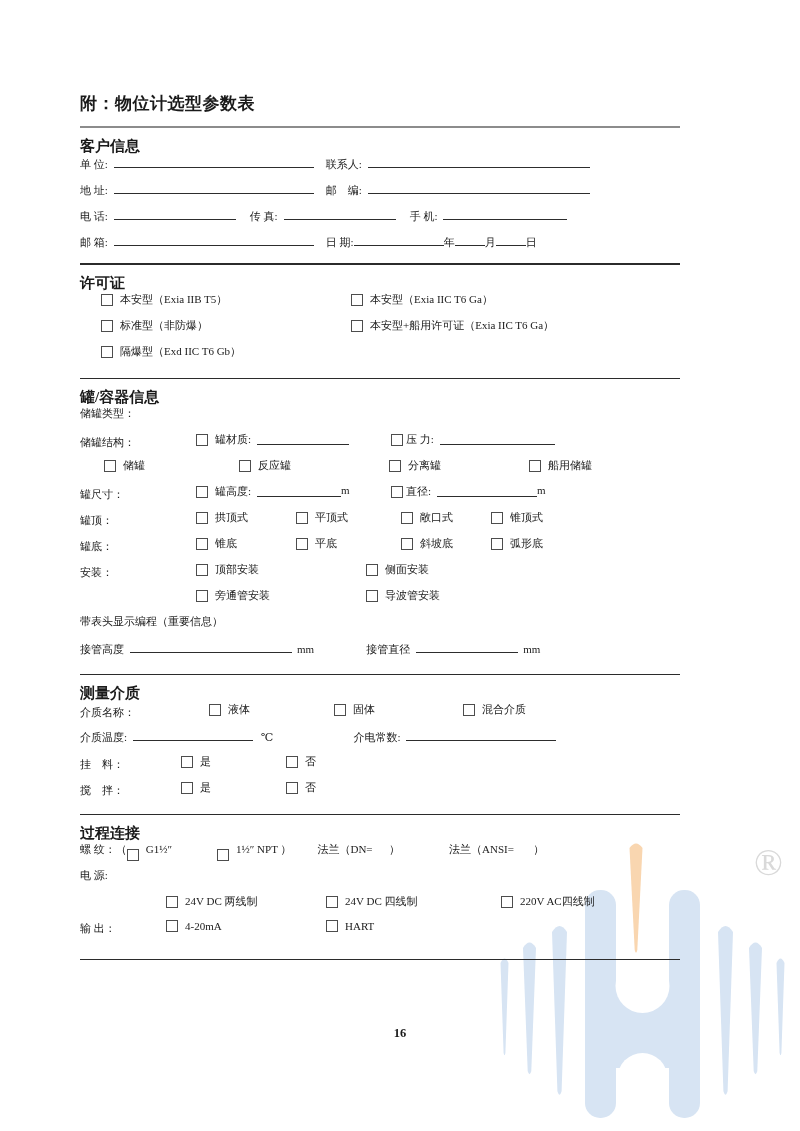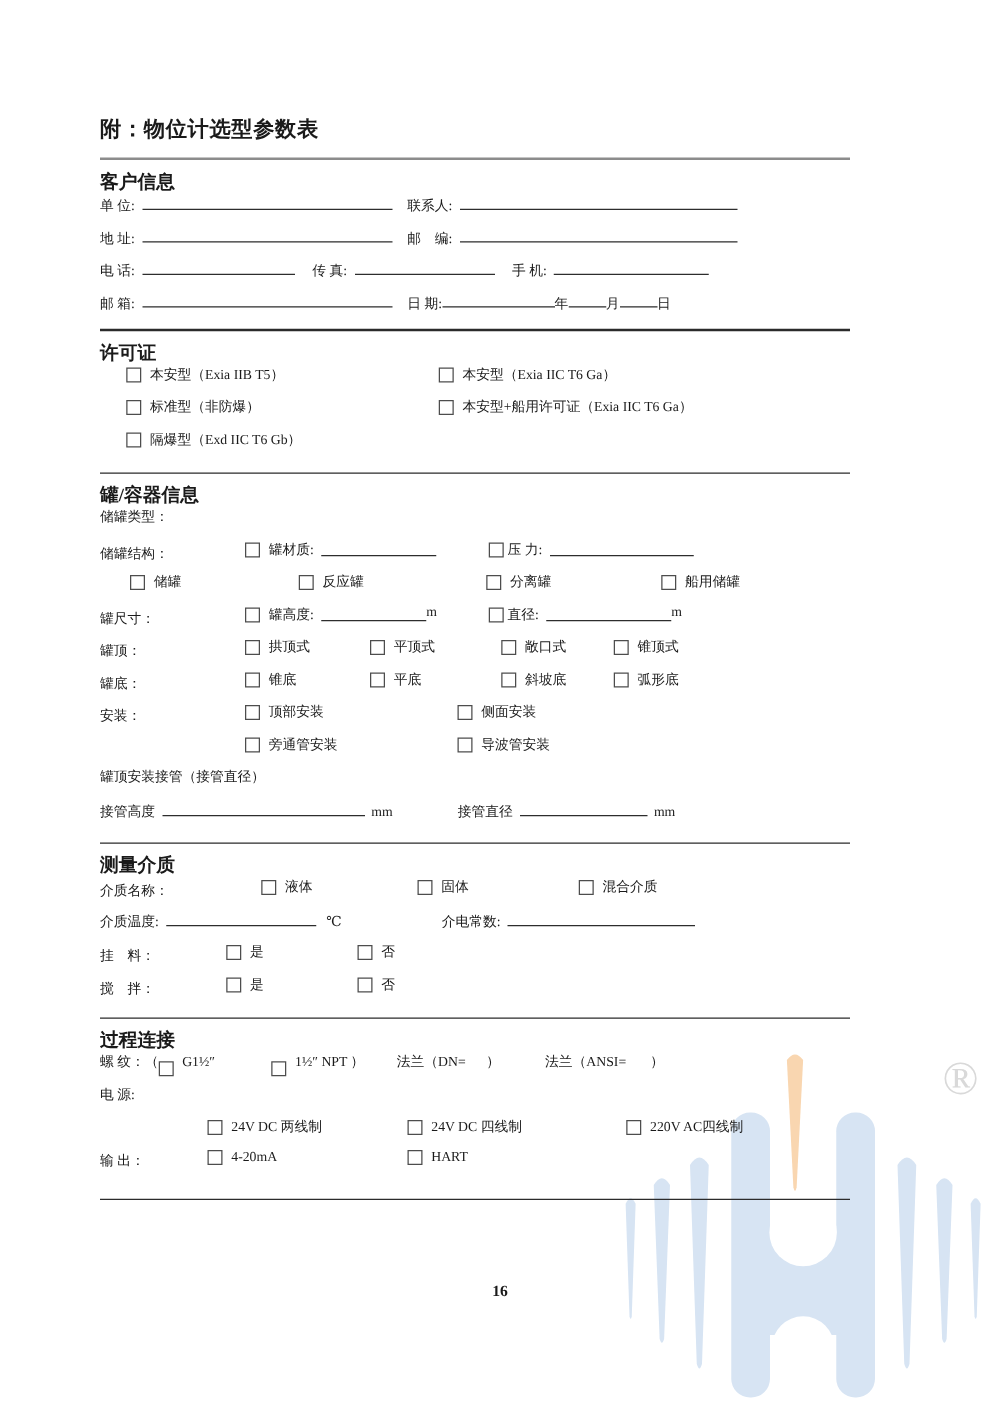--- a/index.html
+++ b/index.html
@@ -16,21 +16,21 @@
   hr.thin{border-top:1.5px solid #2b2b2b;margin-top:8px;}
   .sechead{margin-top:9px;height:18px;line-height:18px;font-size:15px;font-weight:bold;white-space:pre;}
   .row{display:flex;align-items:baseline;height:26px;font-size:11px;}
   .row:first-of-type{margin-top:4px;}
   .col{display:flex;align-items:flex-start;flex:none;}
   .lbl{white-space:pre;flex:none;}
   .cb{flex:none;width:10px;height:10px;border:1px solid #4d4d4d;margin-right:7px;align-self:center;background:transparent;}
   .cb.tight{margin-right:3px;}
   .blank{flex:none;height:12px;border-bottom:1px solid #2d2d2d;}
   .ml5{margin-left:5px}.ml6{margin-left:6px}.ml8{margin-left:8px}.ml14{margin-left:14px}
-  .ml16{margin-left:12px}.ml26{margin-left:26px}.ml32{margin-left:36px}.ml45{margin-left:45px}
+  .ml16{margin-left:12px}.ml26{margin-left:26px}.ml32{margin-left:49px}.ml45{margin-left:45px}
   .ml52{margin-left:52px}.ml80{margin-left:80px}
   .w21{width:21px}.w24{width:24px}.w86{width:86px}.w90{width:90px}.w100{width:100px}
   .w101{width:101px}.w105{width:105px}.w116{width:116px}.w125{width:125px}.w129{width:129px}
   .w135{width:135px}.w140{width:140px}.w150{width:150px}.w160{width:160px}.w170{width:170px}
   .w175{width:175px}.w195{width:195px}.w250{width:250px}
   .b30{width:30px}.b84{width:84px}.b90{width:90px}.b92{width:92px}.b100{width:100px}
   .b102{width:102px}.b112{width:112px}.b115{width:115px}.b120{width:120px}.b122{width:122px}
   .b124{width:124px}.b150{width:150px}.b162{width:162px}.b200{width:200px}.b222{width:222px}
   .pagenum{position:absolute;top:1026px;left:0;width:100%;text-align:center;font-size:12.5px;font-weight:bold;z-index:1;}
 </style>
@@ -247,21 +247,21 @@
         <span class="col w170">
           <span class="cb"></span>
           <span class="lbl">旁通管安装</span>
         </span>
         <span class="col">
           <span class="cb"></span>
           <span class="lbl">导波管安装</span>
         </span>
       </div>
       <div class="row">
-        <span class="lbl">罐顶安装接管（接管直径）</span>
+        <span class="lbl">带表头显示编程（重要信息）</span>
       </div>
       <div class="row">
         <span class="lbl">接管高度</span>
         <span class="blank b162 ml6"></span>
         <span class="lbl ml5">mm</span>
         <span class="lbl ml52">接管直径</span>
         <span class="blank b102 ml6"></span>
         <span class="lbl ml5">mm</span>
       </div>
     </div>

